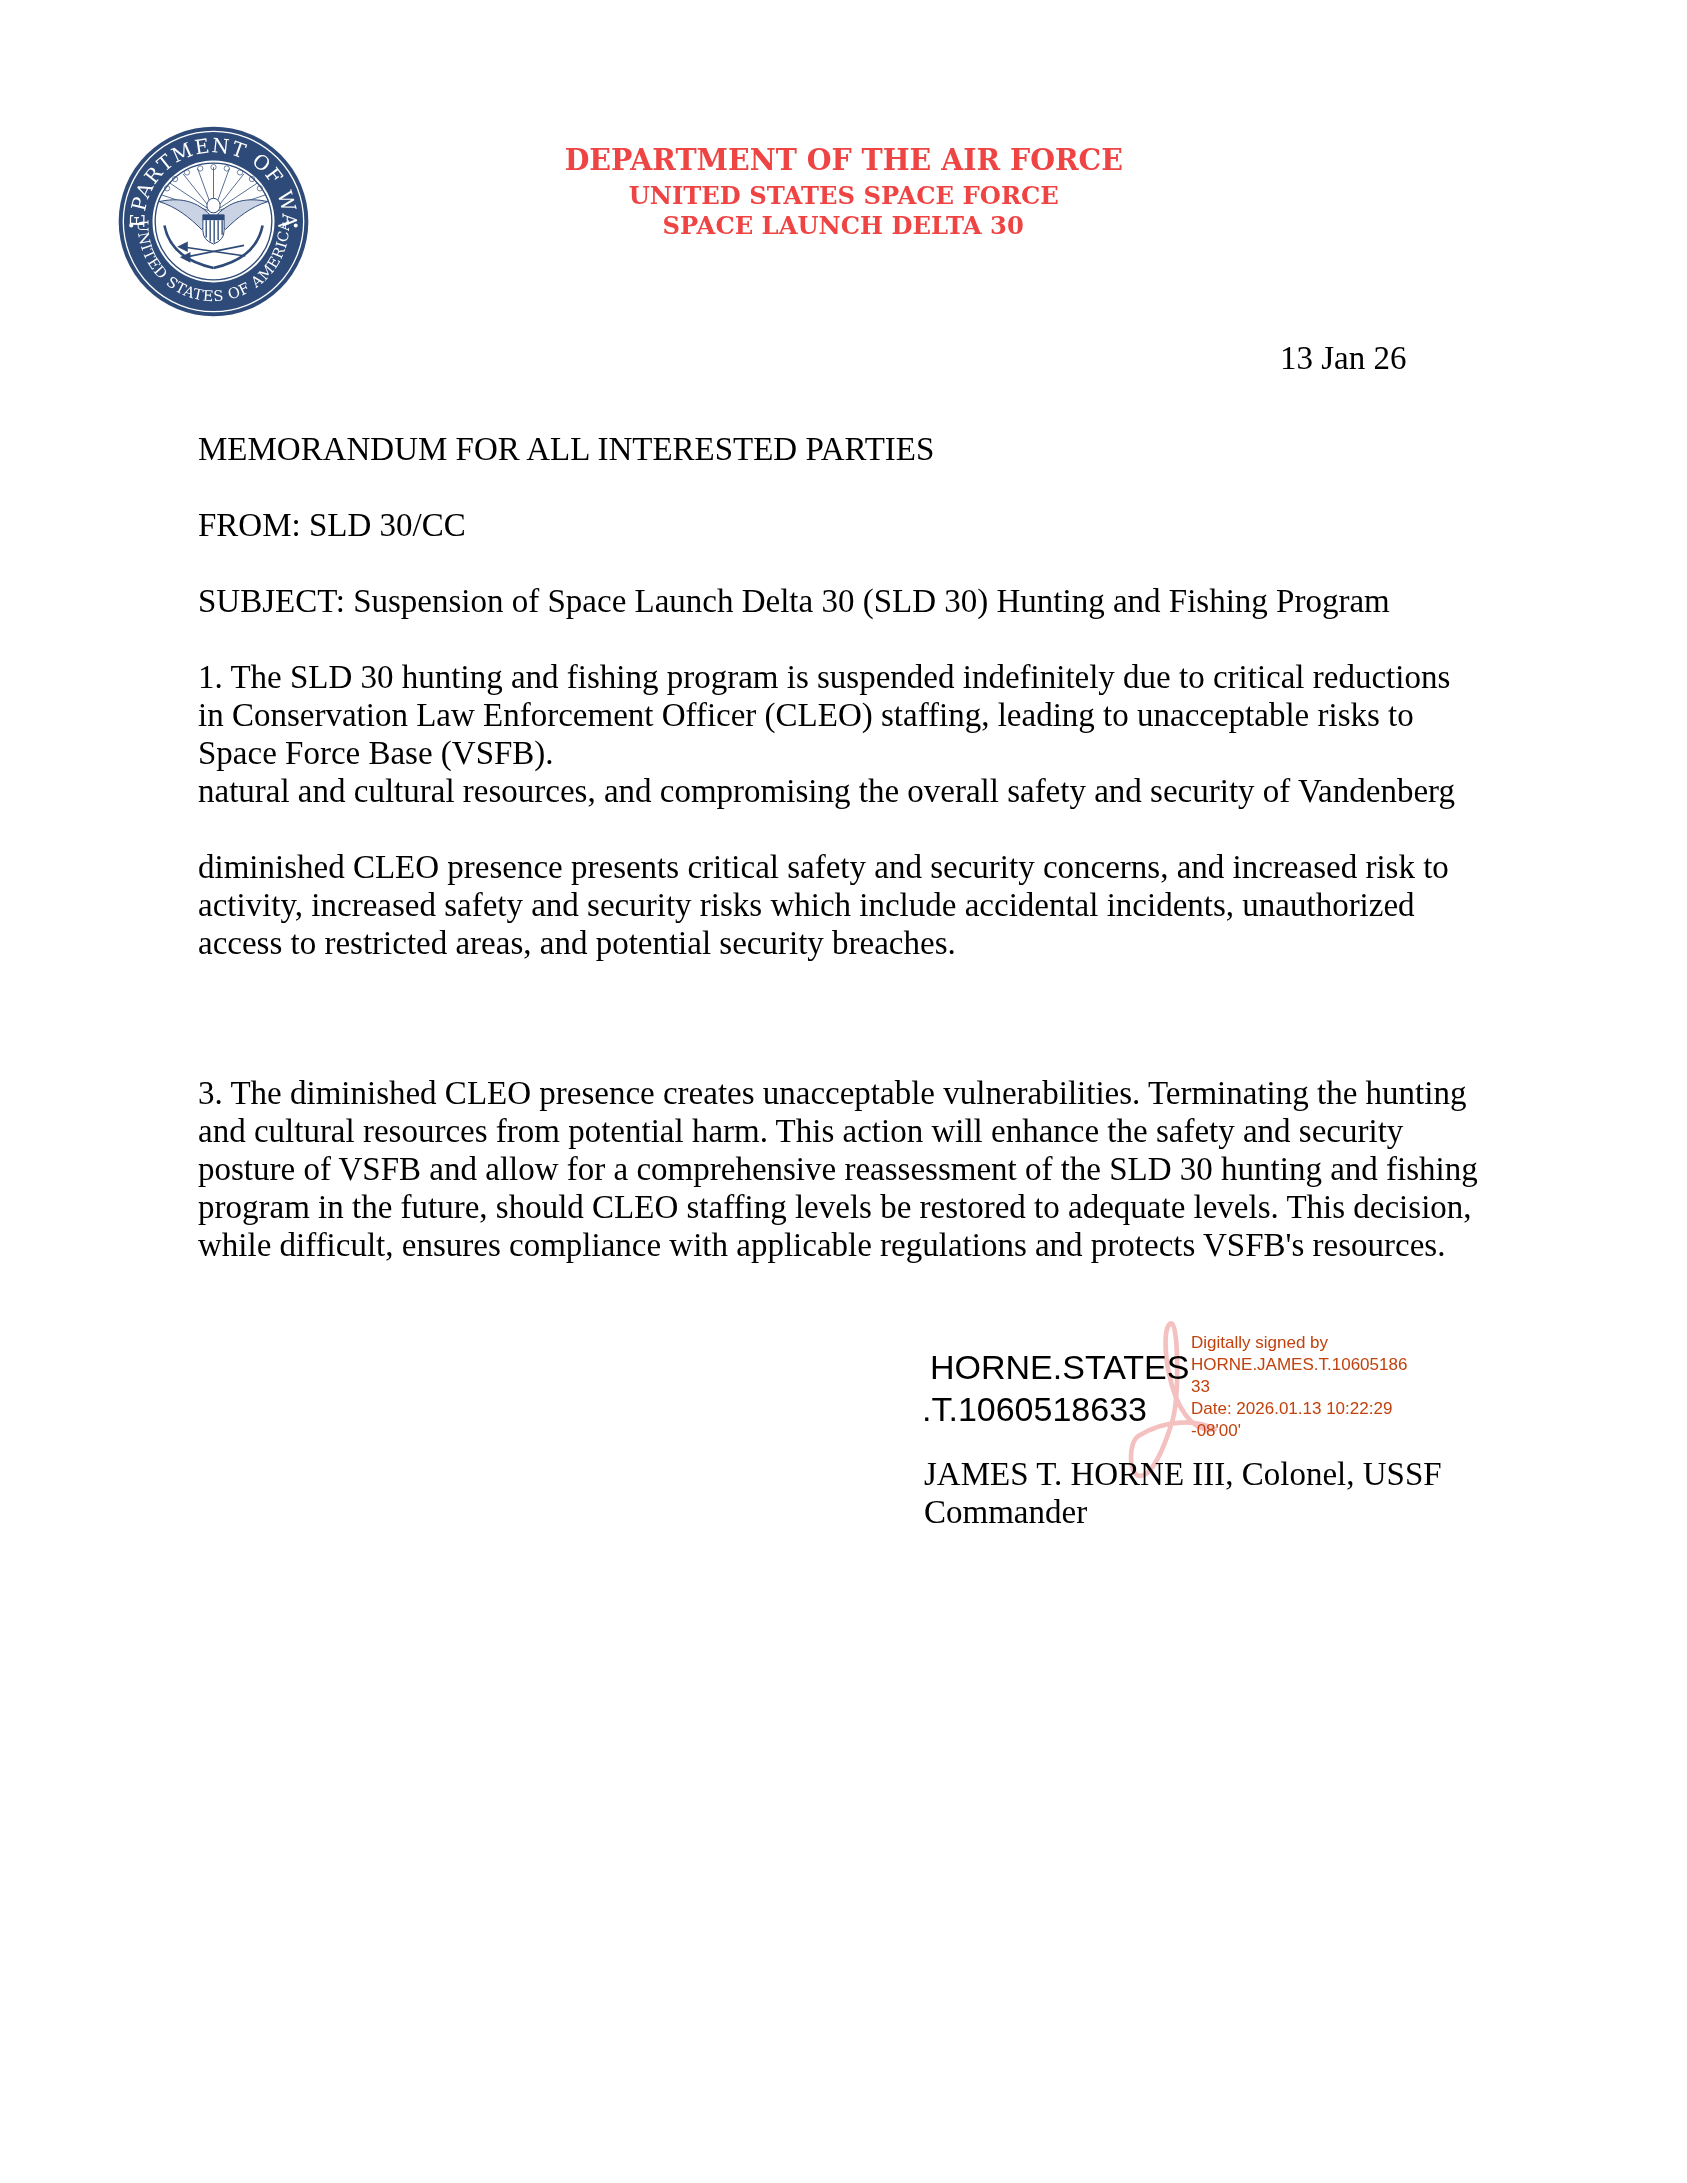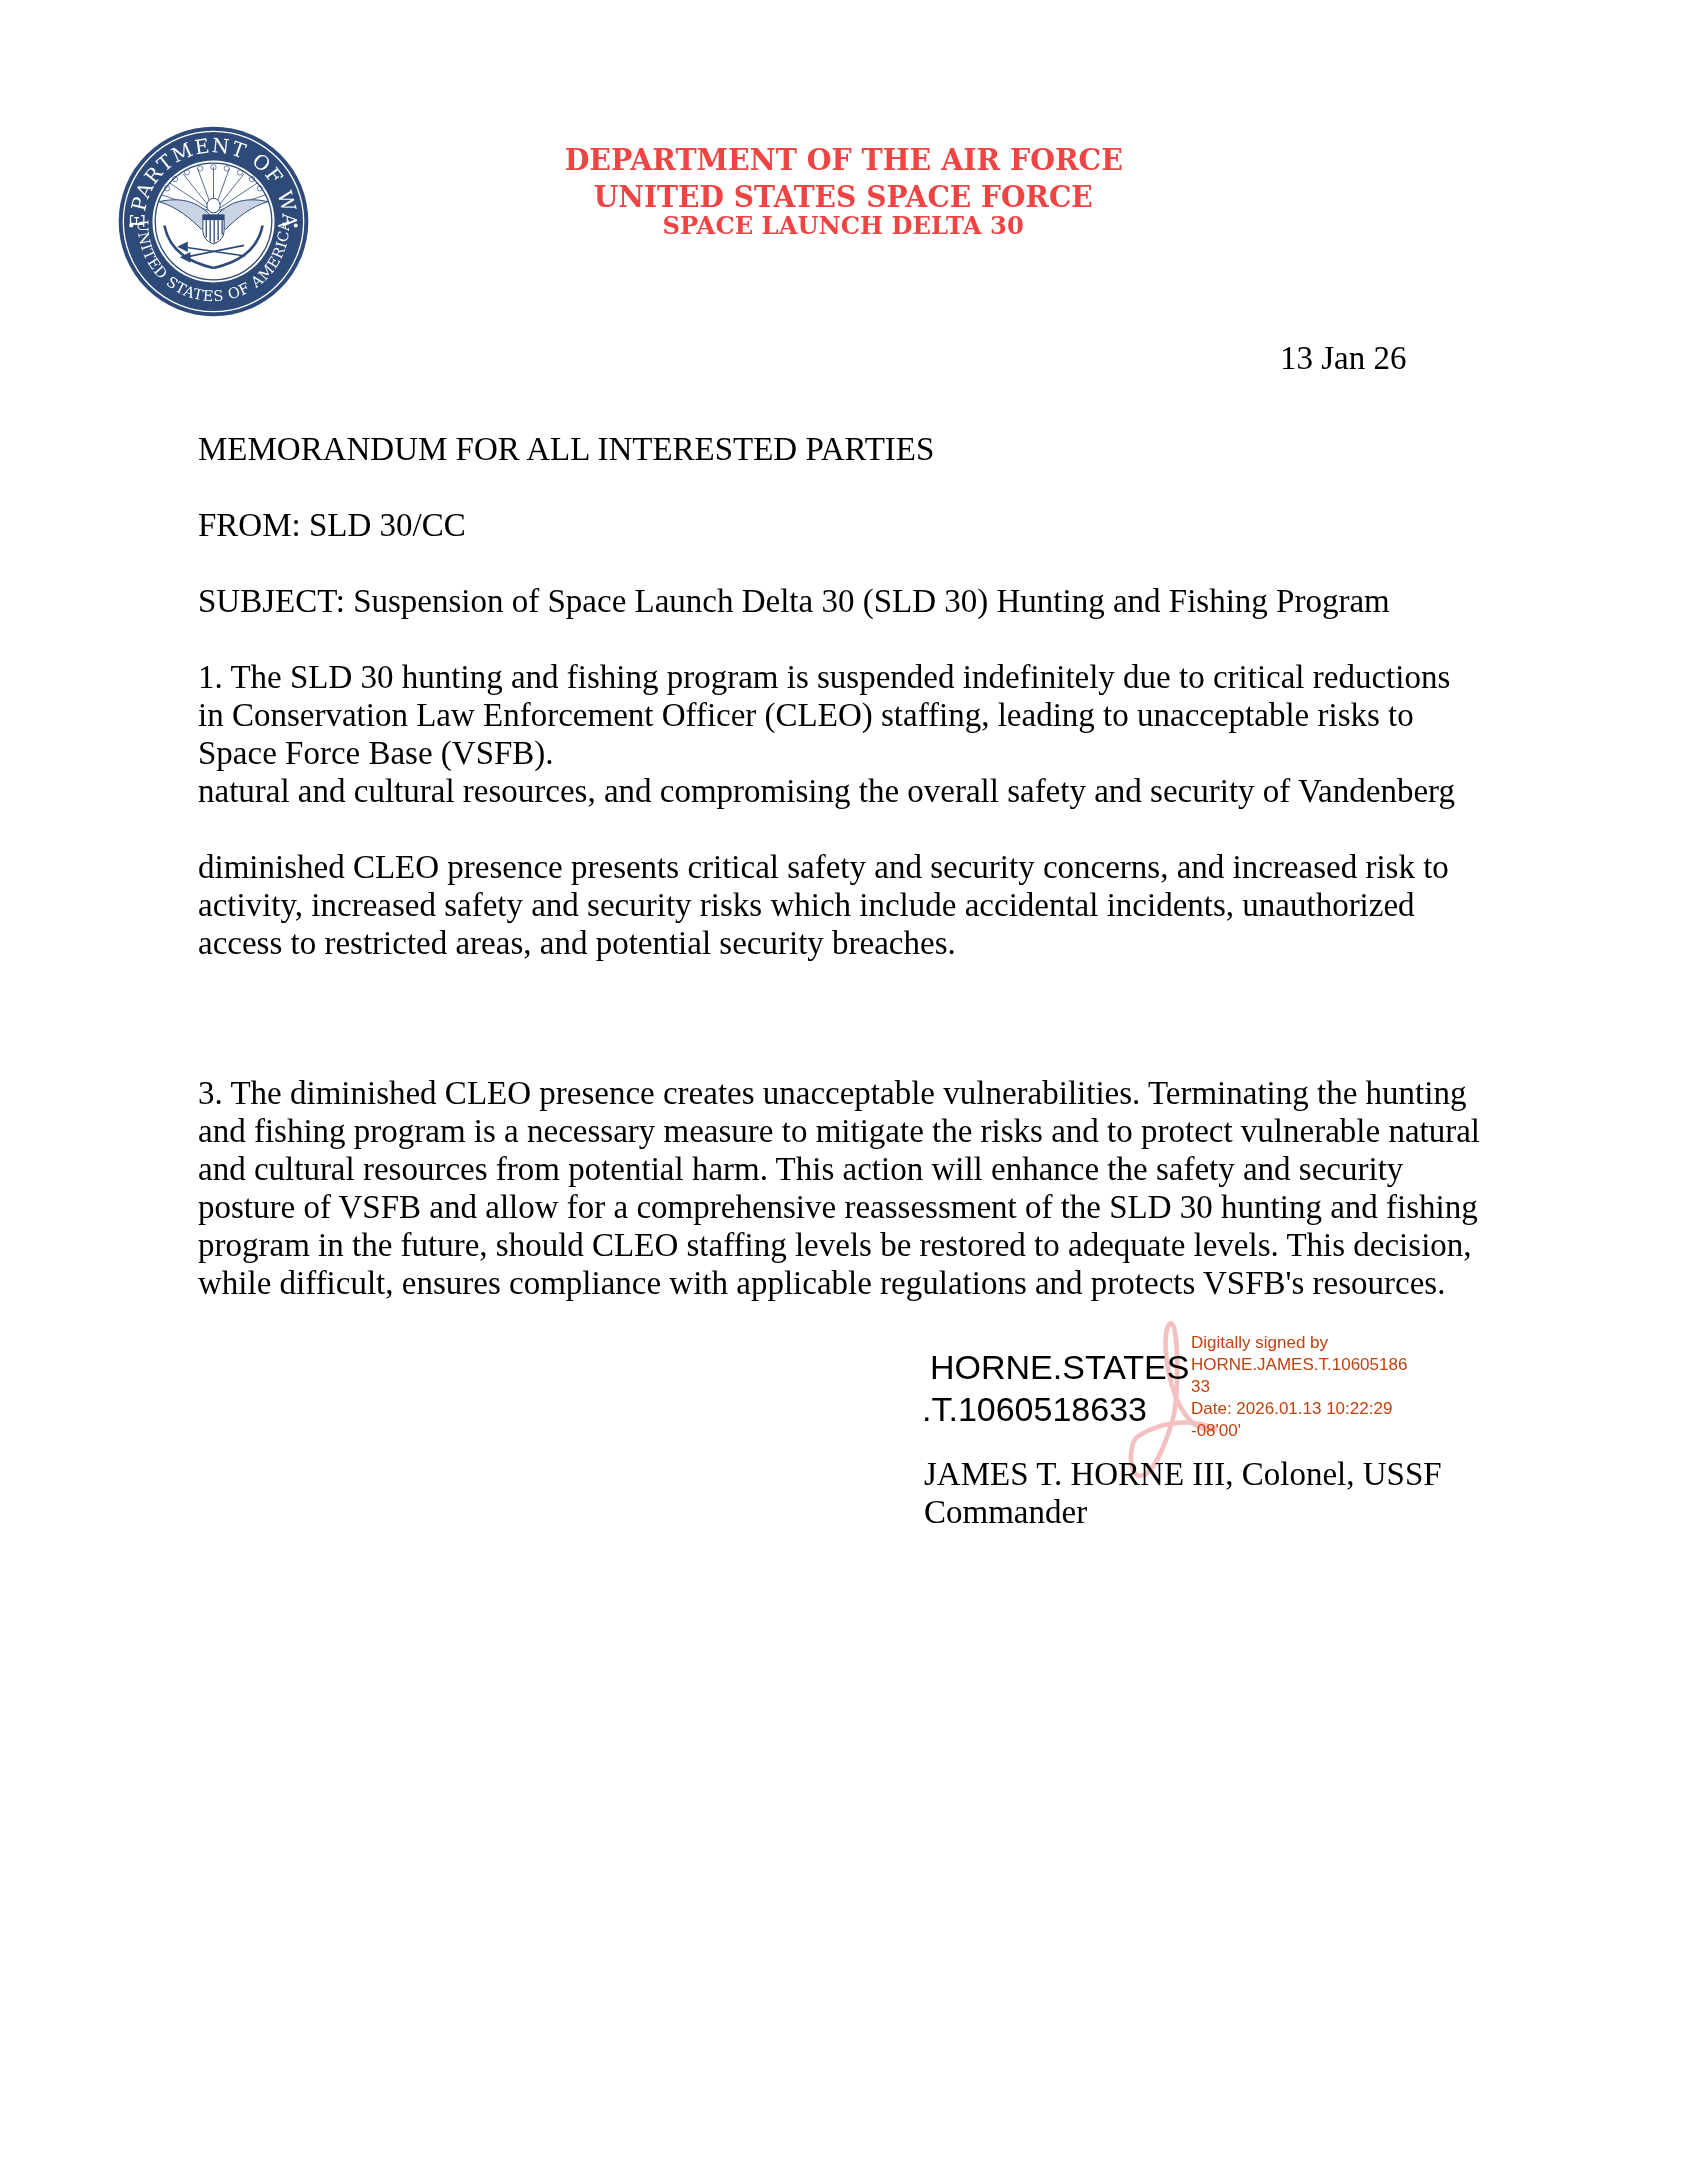--- a/index.html
+++ b/index.html
@@ -33,21 +33,21 @@
       text-align: center;
       color: #ef4444;
       font-family: "DejaVu Serif", serif;
       font-weight: bold;
       white-space: nowrap;
       line-height: 1;
     }
     .lh span { display: inline-block; transform-origin: center; }
     #lh1 { top: 146px; font-size: 29px; }
     #lh1 span { transform: scaleX(0.98); letter-spacing: 0px; }
-    #lh2 { top: 183px; font-size: 29px; }
+    #lh2 { top: 183px; font-size: 25px; }
     #lh2 span { transform: scaleX(0.97); }
     #lh3 { top: 213px; font-size: 25px; }
     #lh3 span { transform: scaleX(0.97); }
 
     
     .t {
       position: absolute;
       font-family: "Liberation Serif", serif;
       font-size: 33px;
       line-height: 38px;
@@ -192,21 +192,20 @@
 </div>
 
 <div id="para2" class="para">
   <span class="line">diminished CLEO presence presents critical safety and security concerns, and increased risk to</span>
   <span class="line">activity, increased safety and security risks which include accidental incidents, unauthorized</span>
   <span class="line">access to restricted areas, and potential security breaches.</span>
 </div>
 
 <div id="para3" class="para">
   <span class="line">3.  The diminished CLEO presence creates unacceptable vulnerabilities. Terminating the hunting</span>
-  <span class="line">and fishing program is a necessary measure to mitigate the risks and to protect vulnerable natural</span>
   <span class="line">and cultural resources from potential harm. This action will enhance the safety and security</span>
   <span class="line">posture of VSFB and allow for a comprehensive reassessment of the SLD 30 hunting and fishing</span>
   <span class="line">program in the future, should CLEO staffing levels be restored to adequate levels. This decision,</span>
   <span class="line">while difficult, ensures compliance with applicable regulations and protects VSFB's resources.</span>
 </div>
 
 <svg id="sig-watermark" class="abs" viewBox="0 0 140 240">
   <path d="M 70 5 C 60 5, 58 40, 66 80 C 76 130, 100 170, 135 165 C 110 150, 60 150, 20 175 C 5 185, 5 230, 20 235 C 40 240, 60 190, 72 150 C 82 110, 80 5, 70 5 Z" fill="none" stroke="#f4c0c0" stroke-width="7" stroke-linejoin="round"></path>
 </svg>
 

